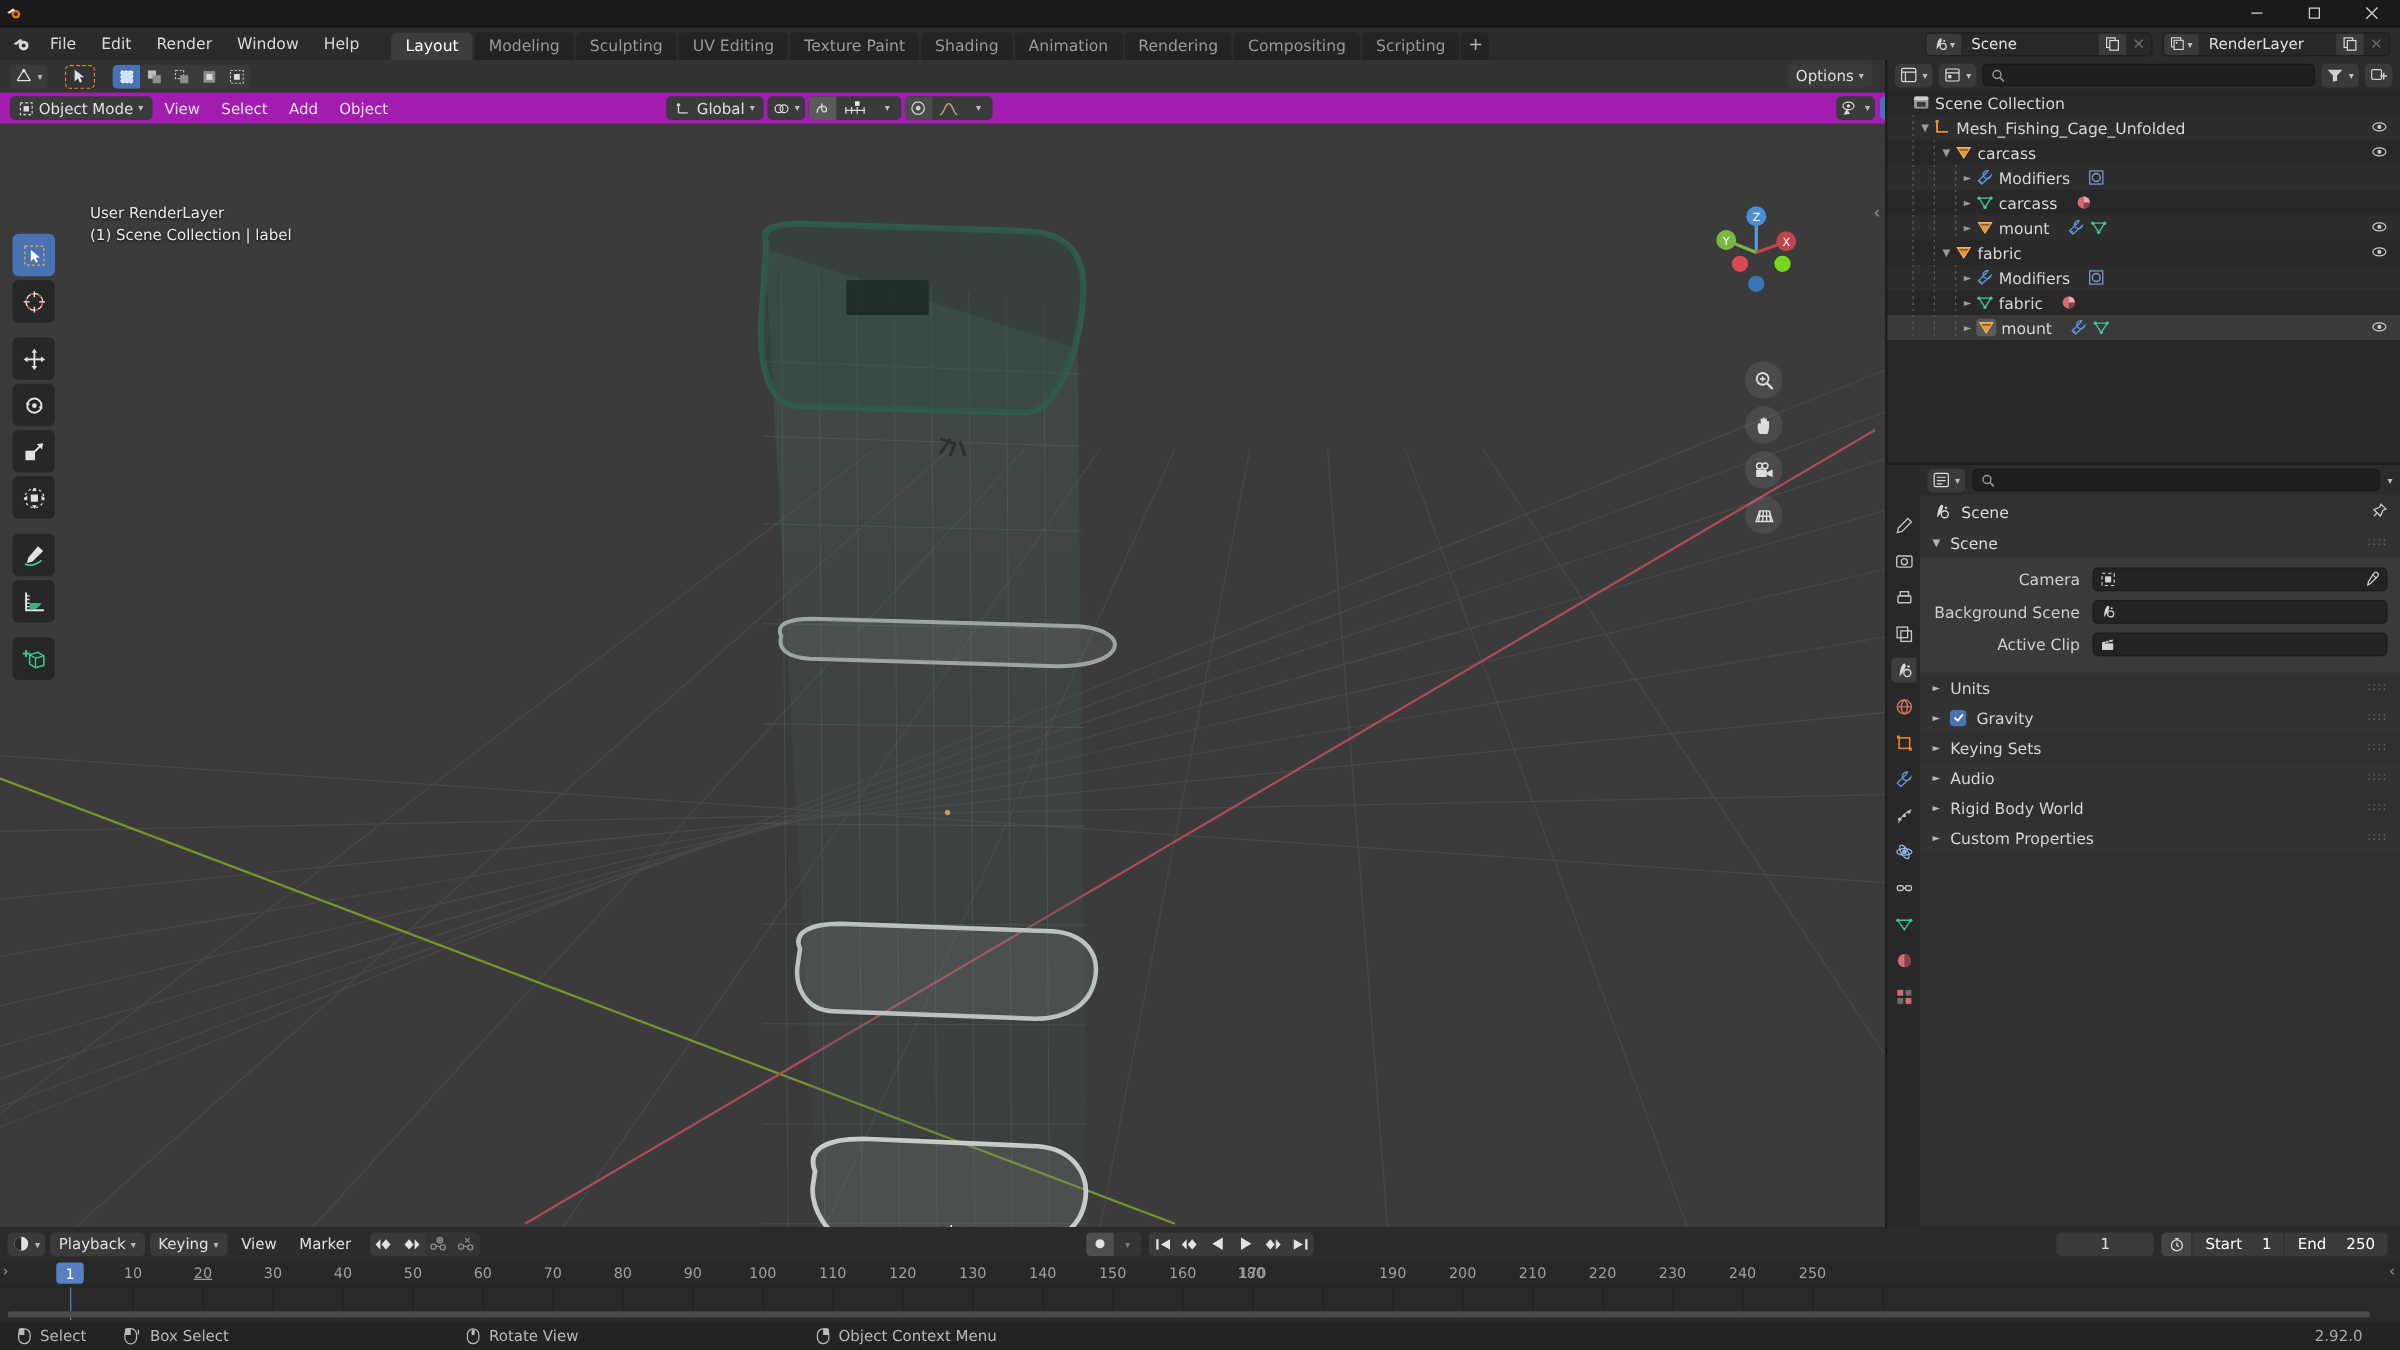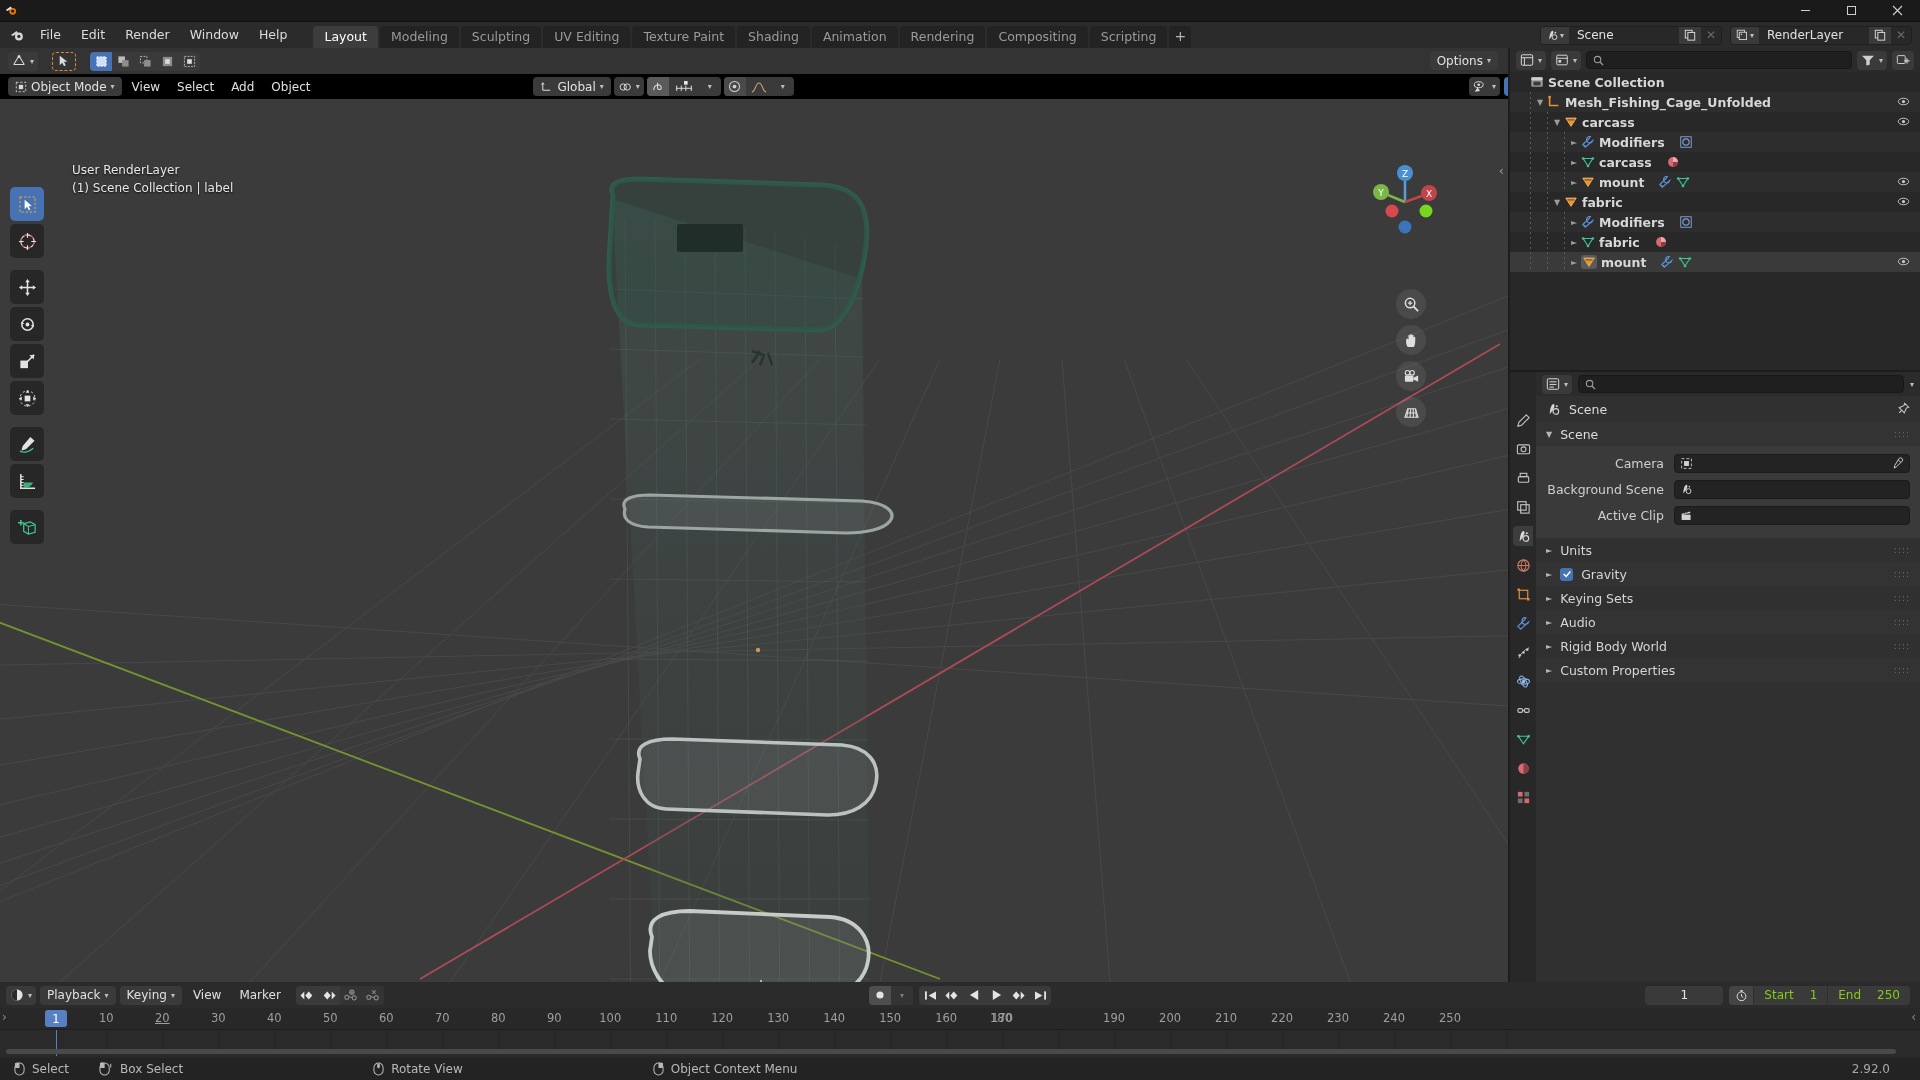--- a/index.html
+++ b/index.html
@@ -56,21 +56,21 @@
   .viewport{
     position:absolute; left:0; top:48px; width:1508px; height:934px;
     background:#303030; overflow:hidden;
   }
   .vp-toolhdr{
     position:absolute; left:0; top:0; width:1508px; height:26px;
     background:#333333; display:flex; align-items:center; padding-left:8px; gap:4px;
   }
   .vp-hdr{
     position:absolute; left:0; top:26px; width:1716px; height:25px;
-    background:#000000; display:flex; align-items:center; padding-left:8px; gap:3px;
+    background:#a21caf; display:flex; align-items:center; padding-left:8px; gap:3px;
   }
   .btn{
     height:19px; display:flex; align-items:center; gap:4px; padding:0 7px;
     background:#3a3a3a; border-radius:4px; color:#e0e0e0; font-size:12px; white-space:nowrap;
   }
   .btn.flat{ background:transparent; }
   .btn.icononly{ padding:0 4px; }
   .btn.blue{ background:#4772b3; }
   .btn.dark{ background:#303030; }
   .chev{ font-size:8px; color:#bdbdbd; }
@@ -116,21 +116,21 @@
     flex:1; height:18px; background:#1f1f1f; border-radius:4px; display:flex; align-items:center;
     padding:0 6px; gap:5px; border:1px solid #181818;
   }
   .search input{
     flex:1; background:transparent; border:0; outline:0; color:#d0d0d0; font-size:11.5px;
     font-family:"DejaVu Sans", sans-serif;
   }
   .out-rows{ position:relative; }
   .orow{
     height:20px; display:flex; align-items:center; font-size:12.5px; color:#d7d7d7;
-    position:relative; padding-left:6px;font-weight:bold;
+    position:relative; padding-left:6px;
   }
   .orow.alt{ background:#2d2d2d; }
   .orow.sel{ background:#3a3a3a; }
   .disc{ width:14px; text-align:center; color:#9b9b9b; font-size:8px; flex:none; }
   .orow .nm{ margin-left:4px; }
   .eye{ position:absolute; right:10px; top:3px; }
   .ind{ flex:none; }
   .vline{ position:absolute; width:1px; top:0; bottom:0;
           background:repeating-linear-gradient(to bottom,#5a5a5a 0 2px,transparent 2px 5px); }
 
@@ -176,21 +176,21 @@
   .tl-center{ position:absolute; left:50%; transform:translateX(-50%); display:flex; align-items:center; gap:6px; }
   .tl-right{ position:absolute; right:10px; display:flex; align-items:center; gap:6px; }
   .numfield{
     height:19px; min-width:78px; background:#3a3a3a; border-radius:4px;
     display:flex; align-items:center; justify-content:center; font-size:12px; color:#e3e3e3;
   }
   .rangefield{
     height:19px; background:#3a3a3a; border-radius:4px; display:flex; align-items:center; overflow:hidden;
   }
   .rangefield .icn{ width:24px; height:19px; display:flex; align-items:center; justify-content:center; background:#444; }
-  .rangefield .seg2{ display:flex; align-items:center; gap:16px; padding:0 10px; font-size:12px; color:#84cc16;
+  .rangefield .seg2{ display:flex; align-items:center; gap:16px; padding:0 10px; font-size:12px; color:#ffffff;
                      border-left:1px solid #2f2f2f; height:19px; }
   .tl-ruler{ position:relative; height:22px; background:#282828; border-bottom:1px solid #1f1f1f; }
   .tick{ position:absolute; top:3px; font-size:11.5px; color:#9f9f9f; transform:translateX(-50%); }
   .tl-body{ position:relative; height:26px; background:#2a2a2a; }
   .tl-grid{ position:absolute; inset:0; }
   .tl-vline{ position:absolute; top:0; bottom:0; width:1px; background:#252525; }
   .playhead{ position:absolute; top:0; bottom:0; width:1px; background:#5680c2; }
   .playhead-tag{
     position:absolute; top:2px; height:17px; min-width:22px; background:#5680c2; color:#fff;
     border-radius:3px; font-size:11.5px; display:flex; align-items:center; justify-content:center;

